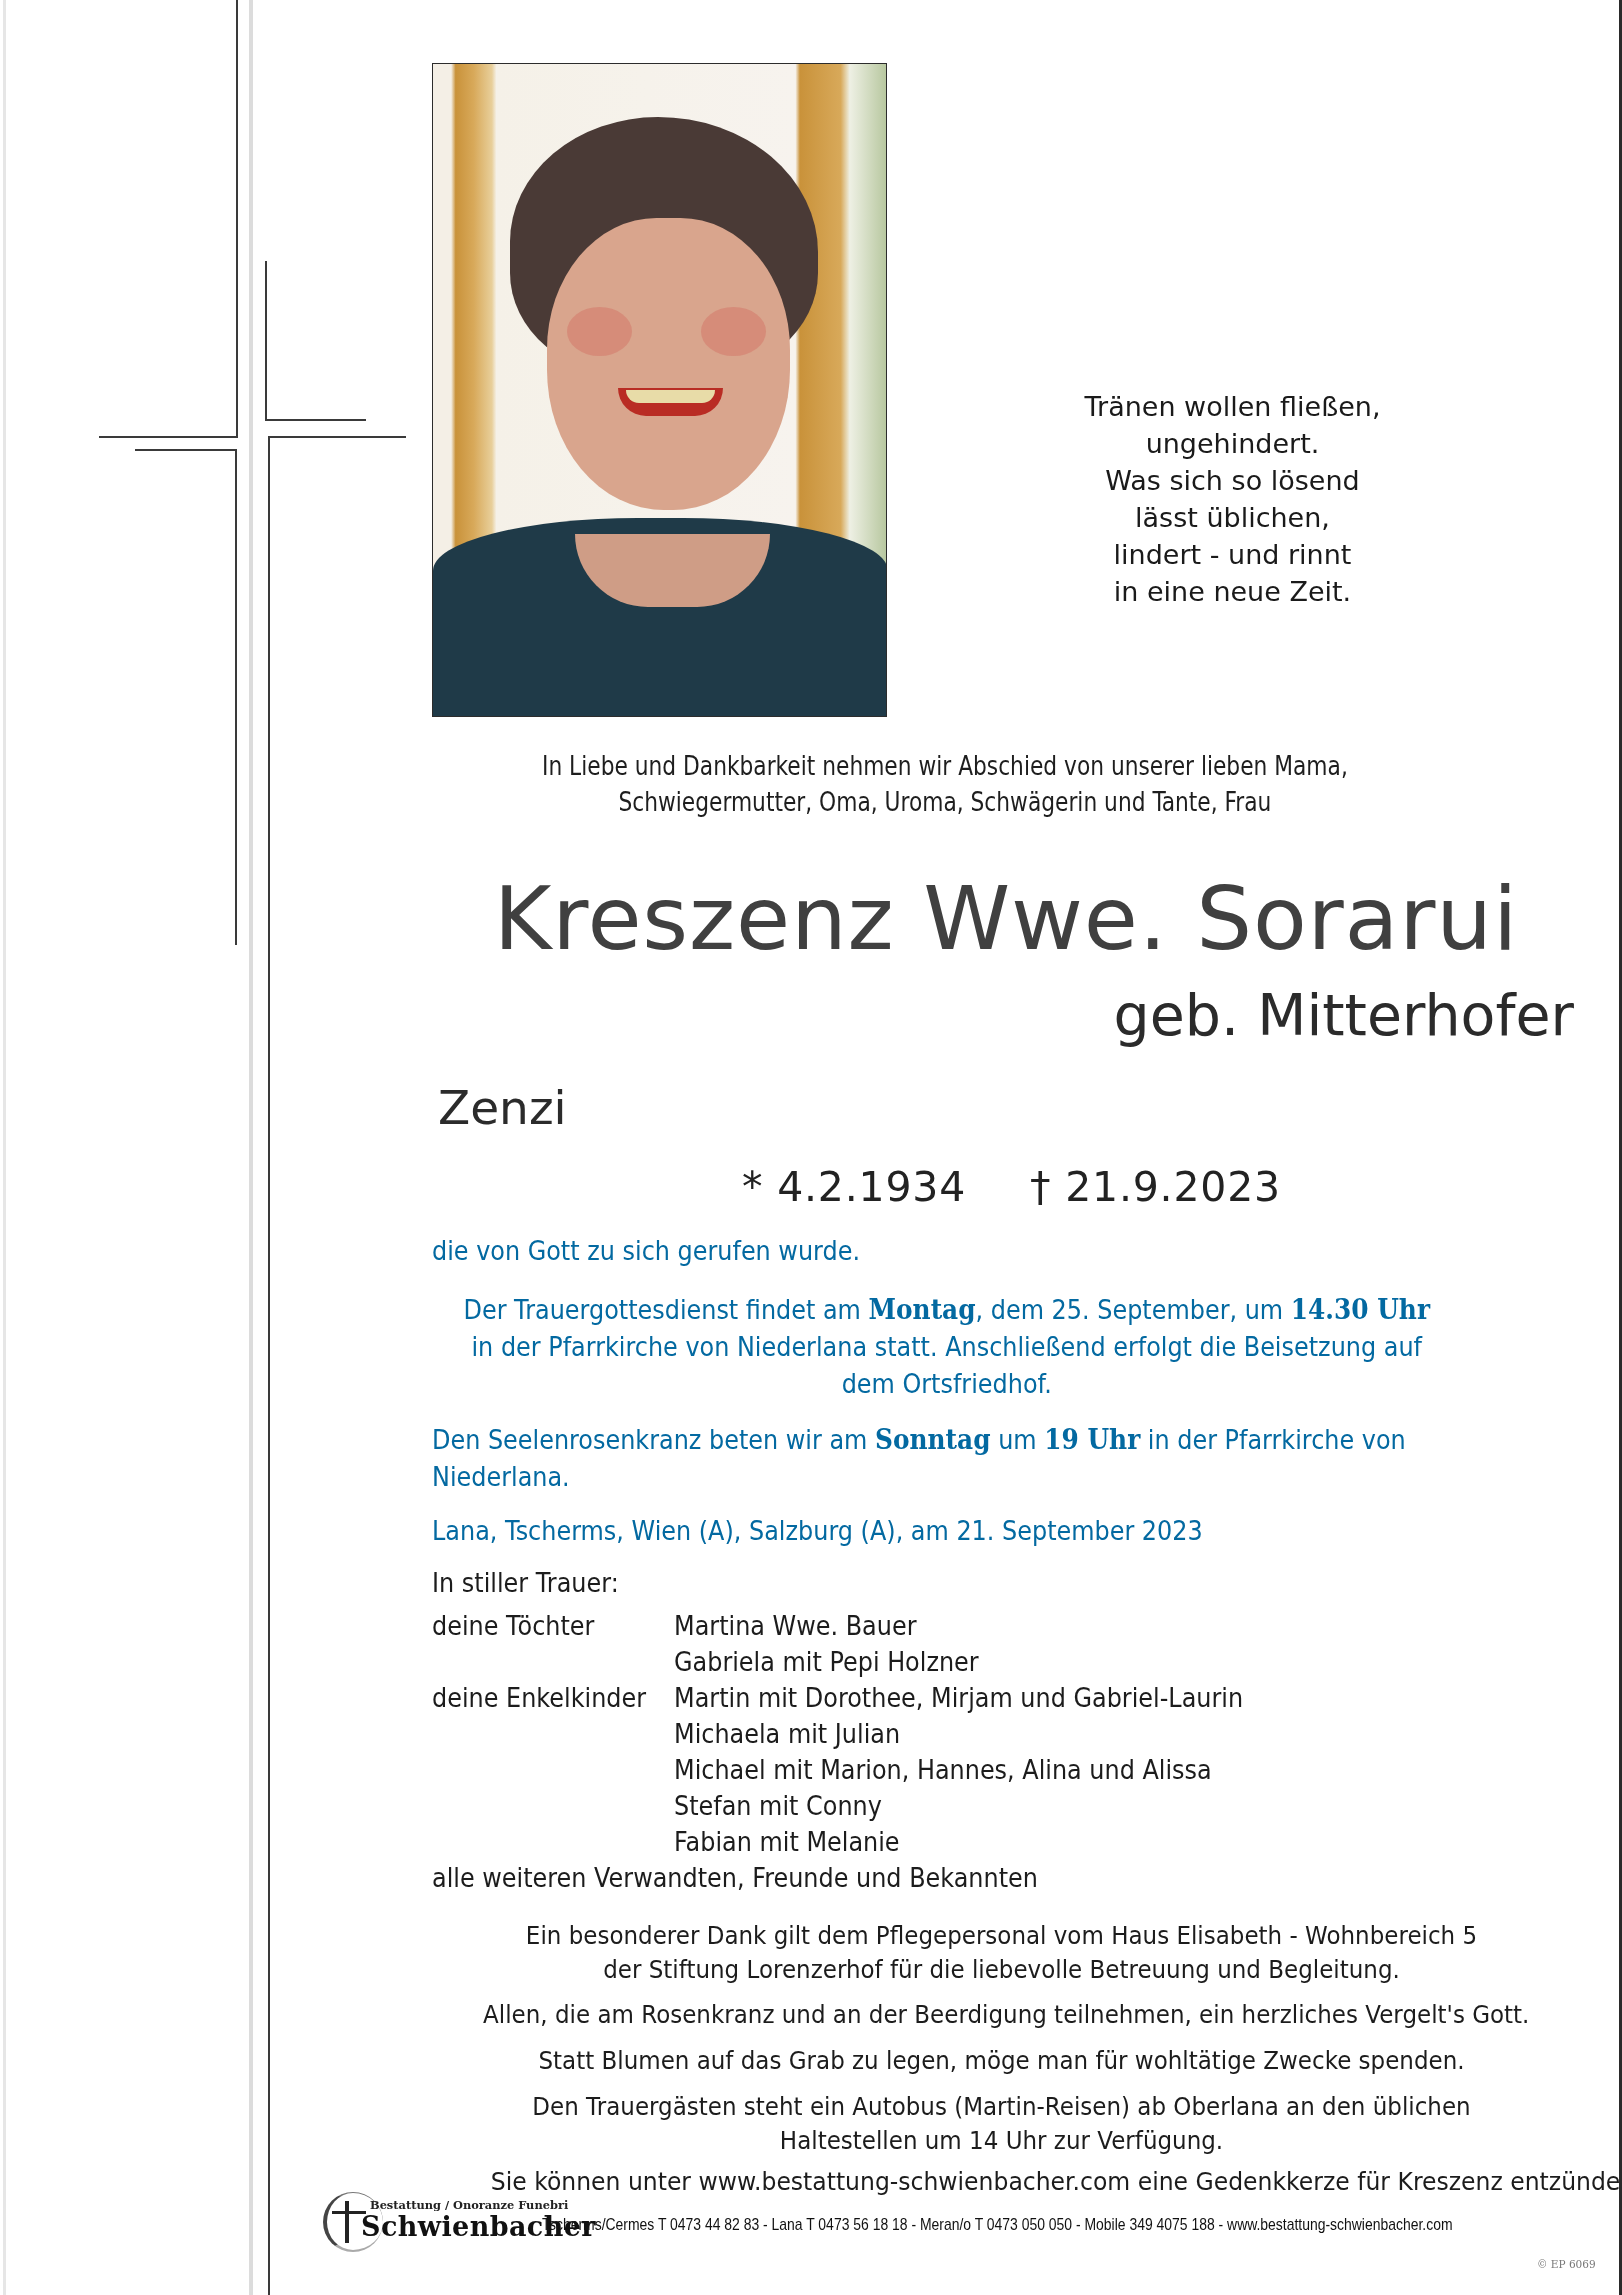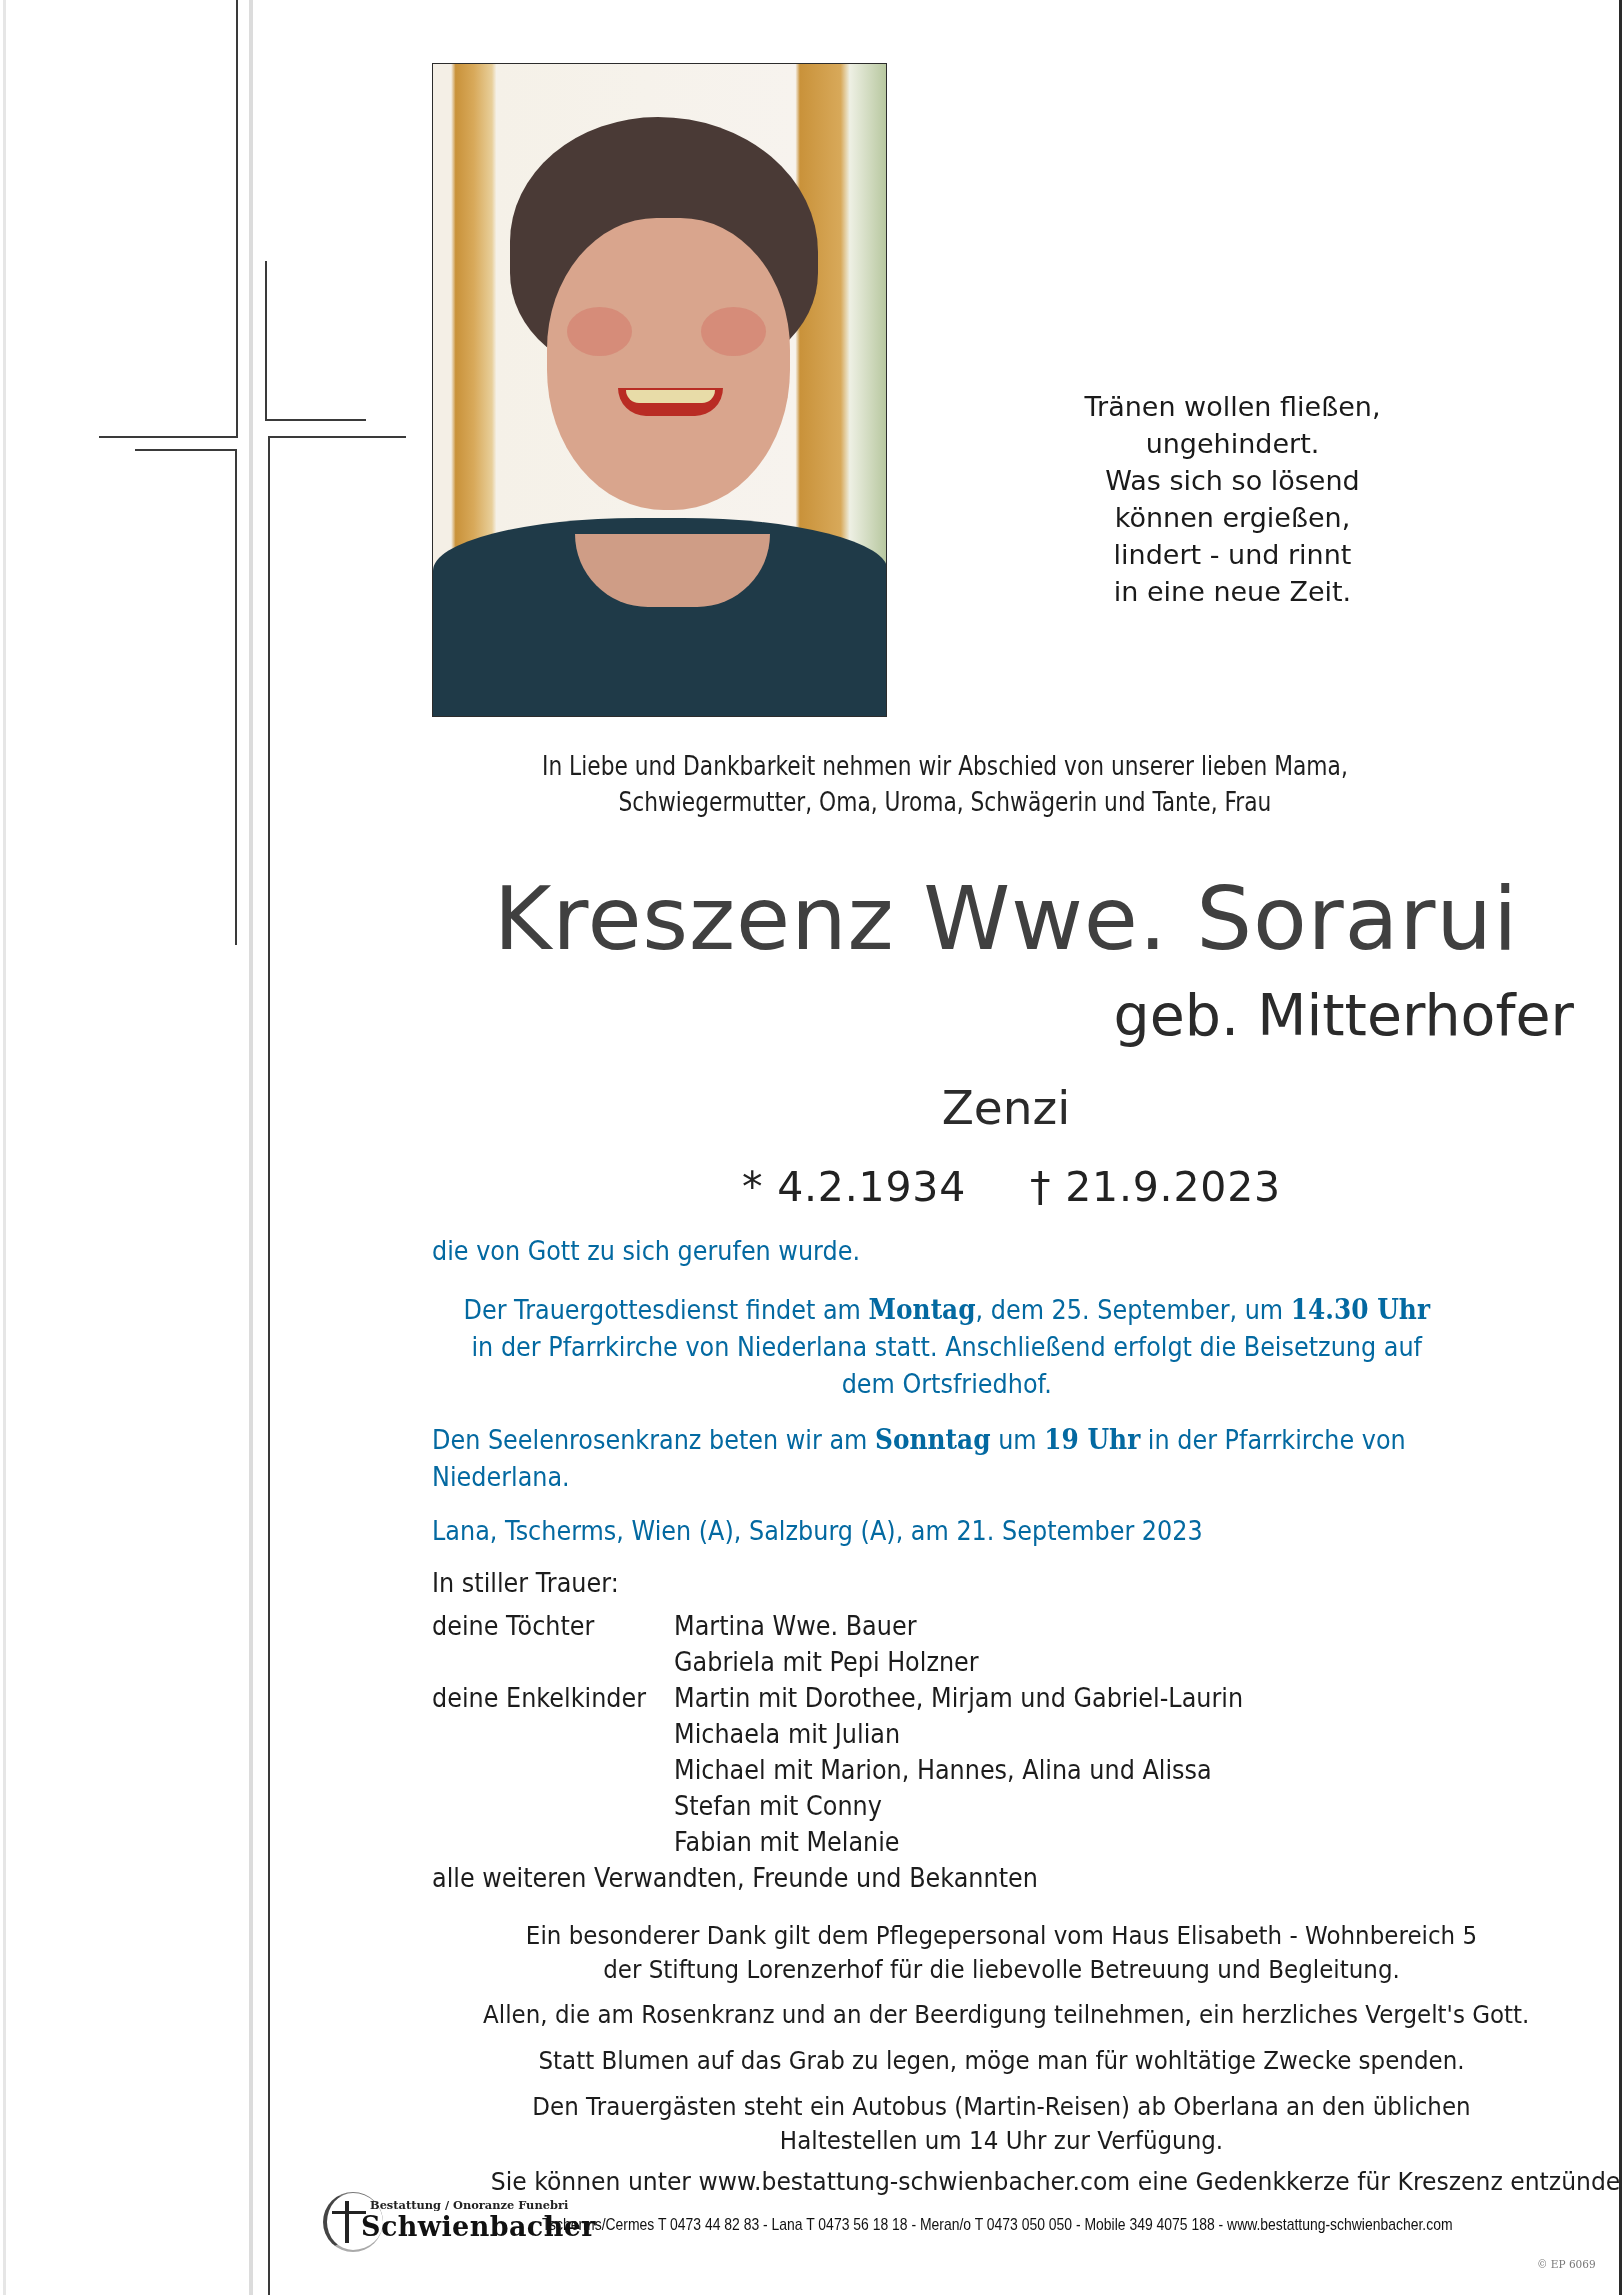--- a/index.html
+++ b/index.html
@@ -21,21 +21,21 @@
   .photo .collar { position:absolute; left:142px; top:470px; width:195px; height:73px; border-radius:0 0 97px 97px; background:#cf9d86; }
 
   .poem { left:1038px; top:388px; width:389px; text-align:center; font-size:27px; line-height:37px; color:#1a1a1a; }
   .poem div { white-space:nowrap; }
 
   .intro { left:432px; top:748px; width:1103px; font-size:26px; line-height:36px; font-stretch:condensed;text-align:center; }
   .intro div { white-space:nowrap; transform-origin:left; transform:scaleX(0.93); }
 
   .name { left:438px; top:870px; width:1136px; text-align:center; font-size:88px; line-height:97px; color:#404040; letter-spacing:0.8px; }
   .birthname { left:438px; top:980px; width:1136px; text-align:right; font-size:57px; line-height:70px; color:#2b2b2b; }
-  .nickname { left:438px; top:1079px; width:1136px; text-align:center; font-size:47px; line-height:57px; color:#2b2b2b; }
+  .nickname { left:438px; top:1079px; width:1136px; text-align:left; font-size:47px; line-height:57px; color:#2b2b2b; }
   .birth { left:742px; top:1162px; font-size:41px; line-height:50px; color:#222; white-space:nowrap; letter-spacing:0.8px; }
   .death { left:1030px; top:1162px; font-size:41px; line-height:50px; color:#222; white-space:nowrap; letter-spacing:0.8px; }
 
   .body { left:432px; width:1119px; font-size:26px; line-height:37px; color:#0369a1; }
   .body .ln { white-space:nowrap; transform-origin:left; transform:scaleX(0.92); }
   .b { font-family:"DejaVu Serif", serif; font-weight:bold; font-size:27px; }
 
   .mourners { left:432px; top:1565px; font-size:26px; line-height:36px; color:#1c1c1c; }
   .mourners .row { position:relative; height:36px; white-space:nowrap; }
   .mourners .lbl { position:absolute; left:0; top:0; transform-origin:left; transform:scaleX(0.92); }
@@ -82,21 +82,21 @@
   <div class="mouth"></div>
   <div class="teeth"></div>
   <div class="sweater"></div>
   <div class="collar"></div>
 </div>
 
 <div class="abs poem">
   <div>Tränen wollen fließen,</div>
   <div>ungehindert.</div>
   <div>Was sich so lösend</div>
-  <div>können ergießen,</div>
+  <div>lässt üblichen,</div>
   <div>lindert - und rinnt</div>
   <div>in eine neue Zeit.</div>
 </div>
 
 <div class="abs intro">
   <div>In Liebe und Dankbarkeit nehmen wir Abschied von unserer lieben Mama,</div>
   <div>Schwiegermutter, Oma, Uroma, Schwägerin und Tante, Frau</div>
 </div>
 
 <div class="abs name">Kreszenz Wwe. Sorarui</div>

